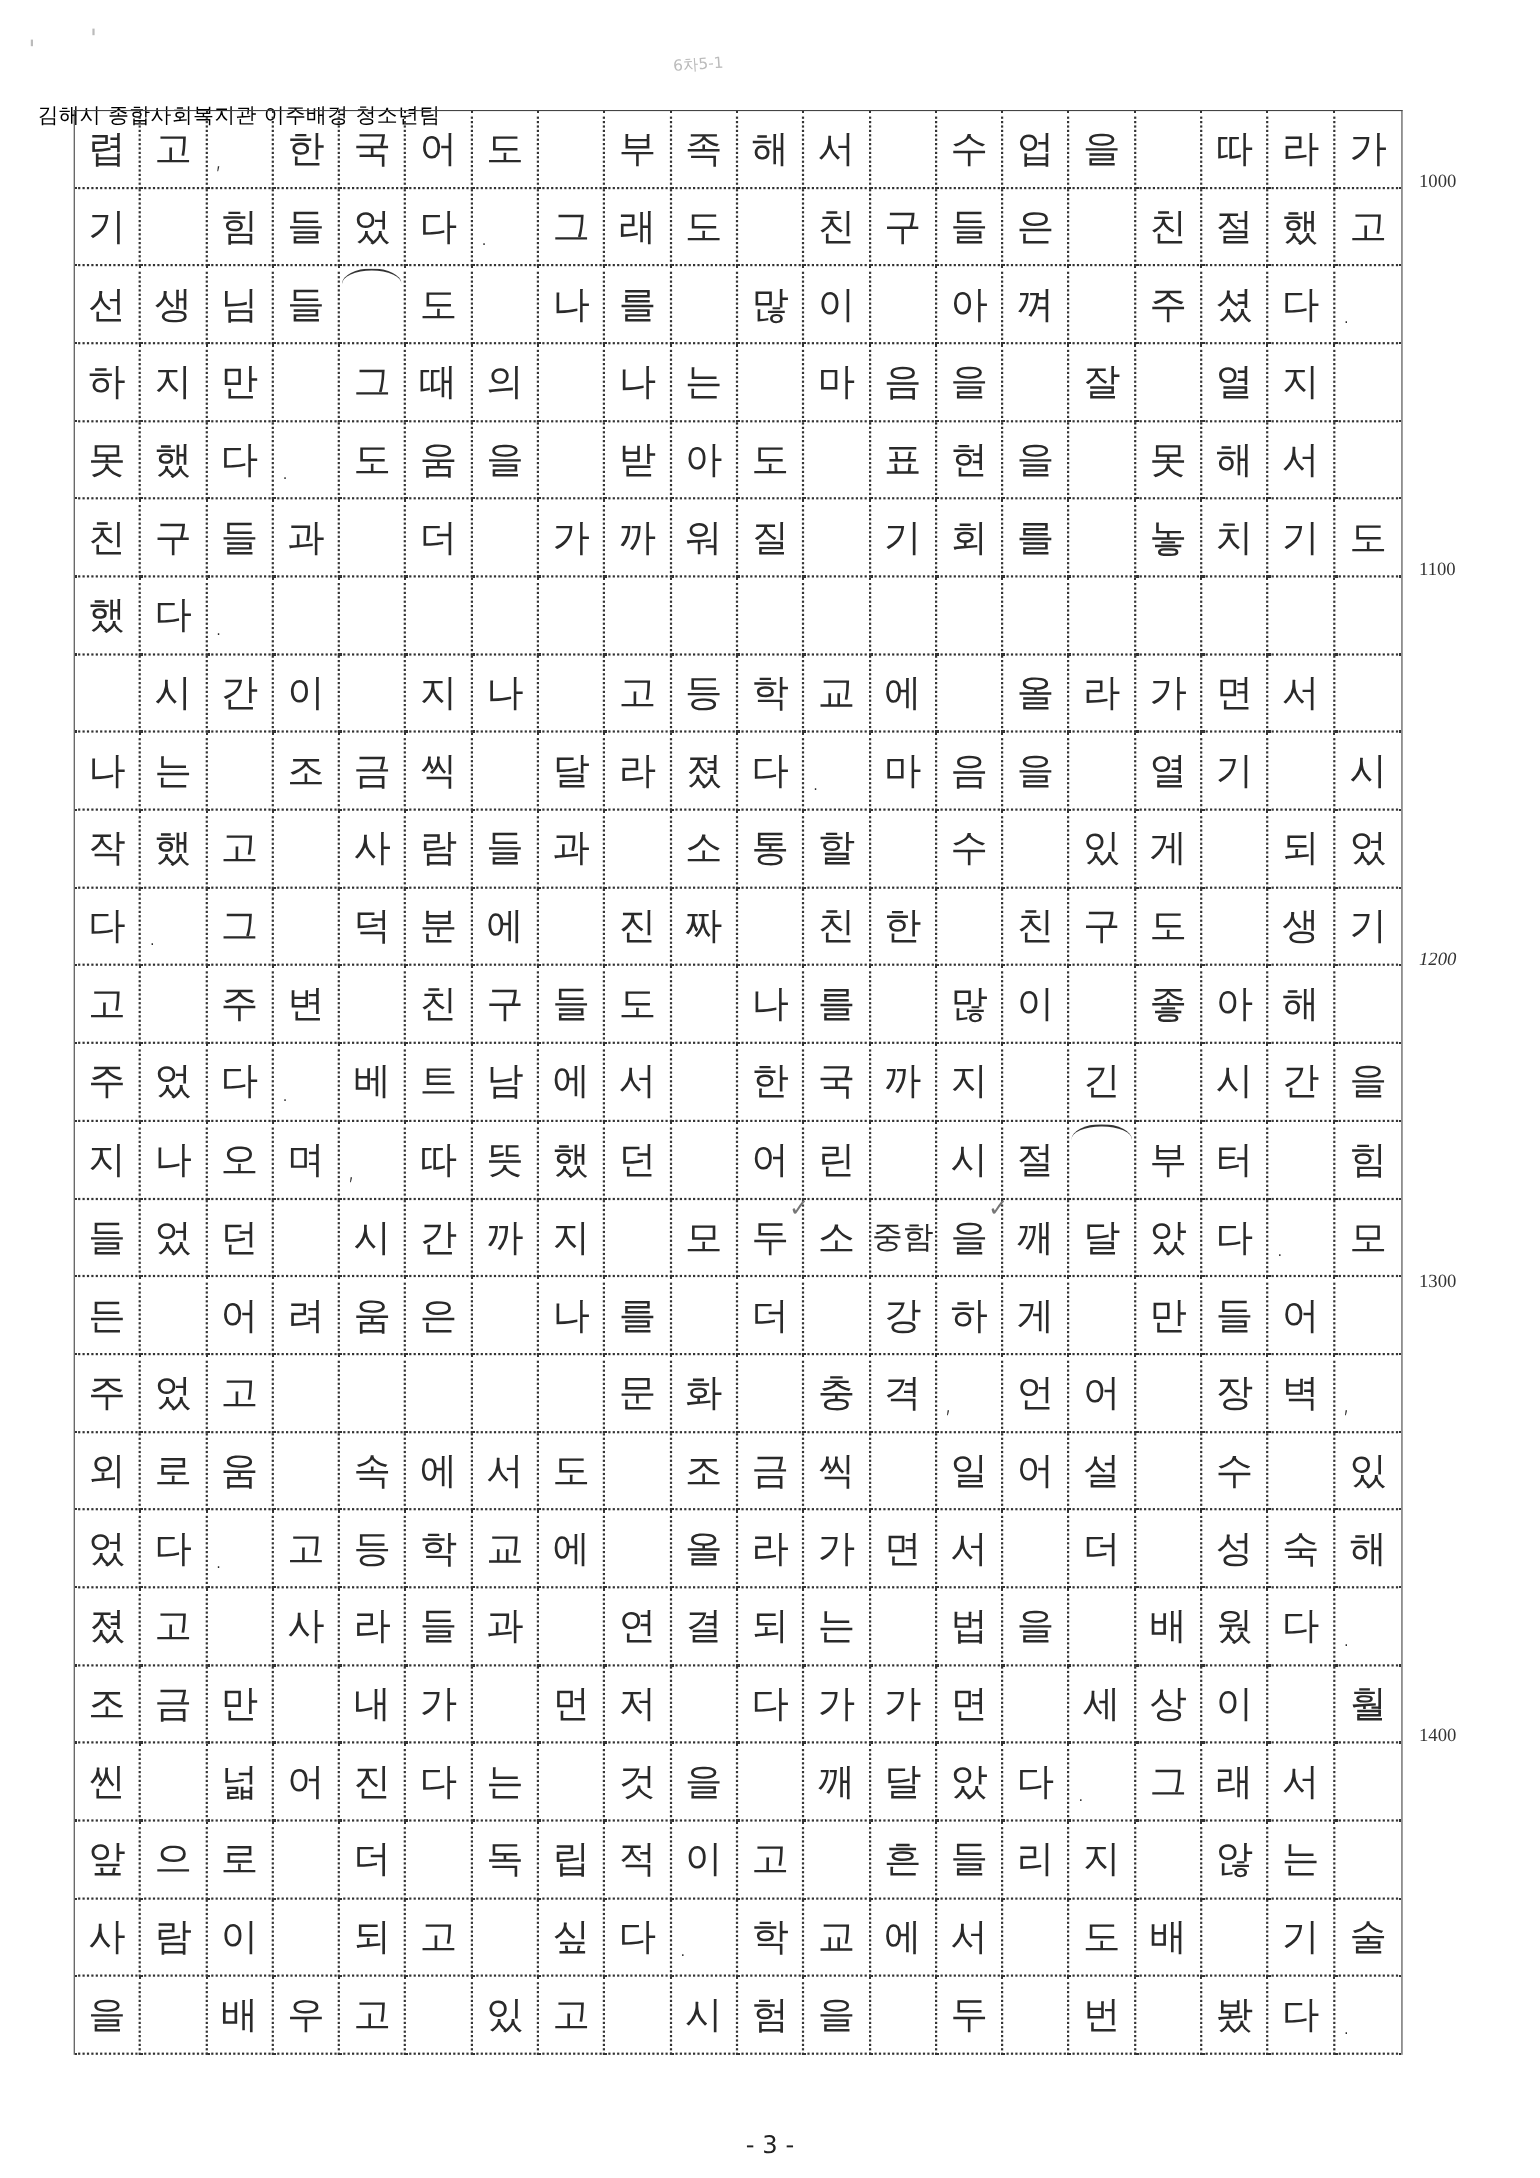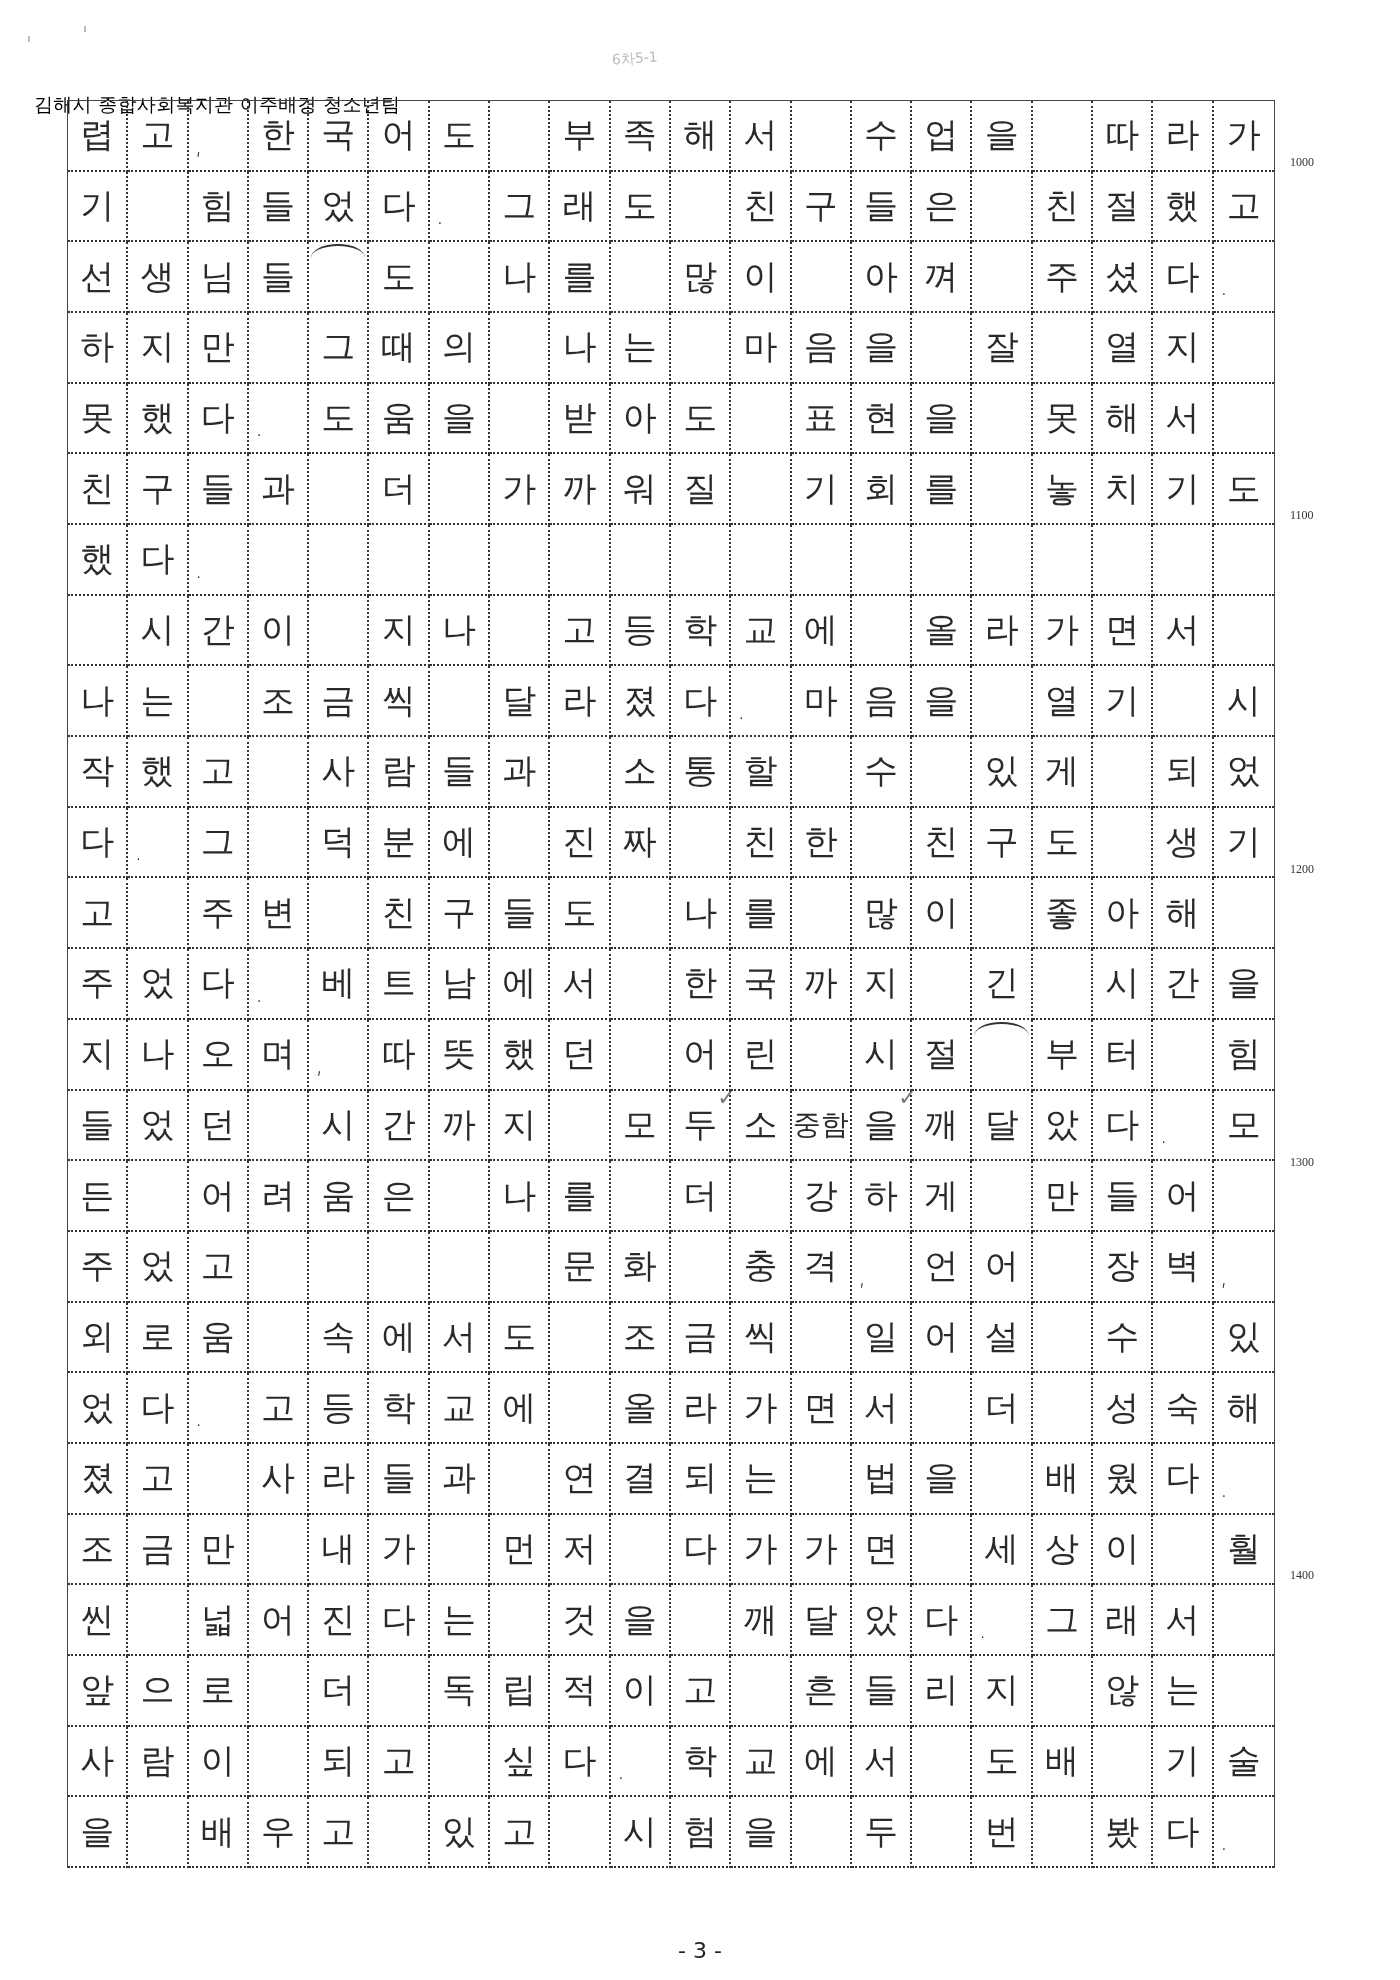--- a/index.html
+++ b/index.html
@@ -18,21 +18,21 @@
   .cell { position:relative; border-right:2px dotted #333; border-bottom:2px dotted #333;
           display:flex; align-items:center; justify-content:center;
           font-family:"DejaVu Sans", sans-serif; font-size:34px; font-weight:200;
           color:#2a2a2a; box-sizing:border-box; }
   .cell:nth-child(20n) { border-right:none; }
   .cell.punct { justify-content:flex-start; align-items:flex-end; padding:0 0 10px 6px; font-size:26px; }
   .cell .arc { position:absolute; left:2px; right:2px; top:2px; height:26px;
                border-top:2px solid #333; border-radius:50% 50% 0 0; }
   .cell .check { position:absolute; left:-14px; top:-6px; font-size:22px; color:#777; }
   .margin-num { position:absolute; left:1290px; font-family:"Liberation Serif", serif;
-                font-size:12px; color:#333; }
+                font-size:17px; color:#333; }
   .page-num { position:absolute; left:0; width:1400px; top:1938px; text-align:center;
               font-size:22px; color:#222; }
 </style>
 </head>
 <body>
 
 <div class="tick" style="left:28px;top:36px;"></div>
 <div class="tick" style="left:84px;top:26px;"></div>
 
 <div class="header">김해시 종합사회복지관 이주배경 청소년팀</div>
@@ -543,18 +543,18 @@
       <div class="cell"></div>
       <div class="cell">봤</div>
       <div class="cell">다</div>
       <div class="cell punct">.</div>
     </div>
 </div>
 
 <div id="margins">
     <div class="margin-num" style="top: 155px;">1000</div>
     <div class="margin-num" style="top: 508px; text-align: center;">1100</div>
-    <div class="margin-num" style="top: 862px;">1200</div>
+    <div class="margin-num" style="top: 862px; font-style: italic;">1200</div>
     <div class="margin-num" style="top: 1155px;">1300</div>
     <div class="margin-num" style="top: 1568px;">1400</div>
   </div>
 
 <div class="page-num">- 3 -</div>
 
 </body></html>

